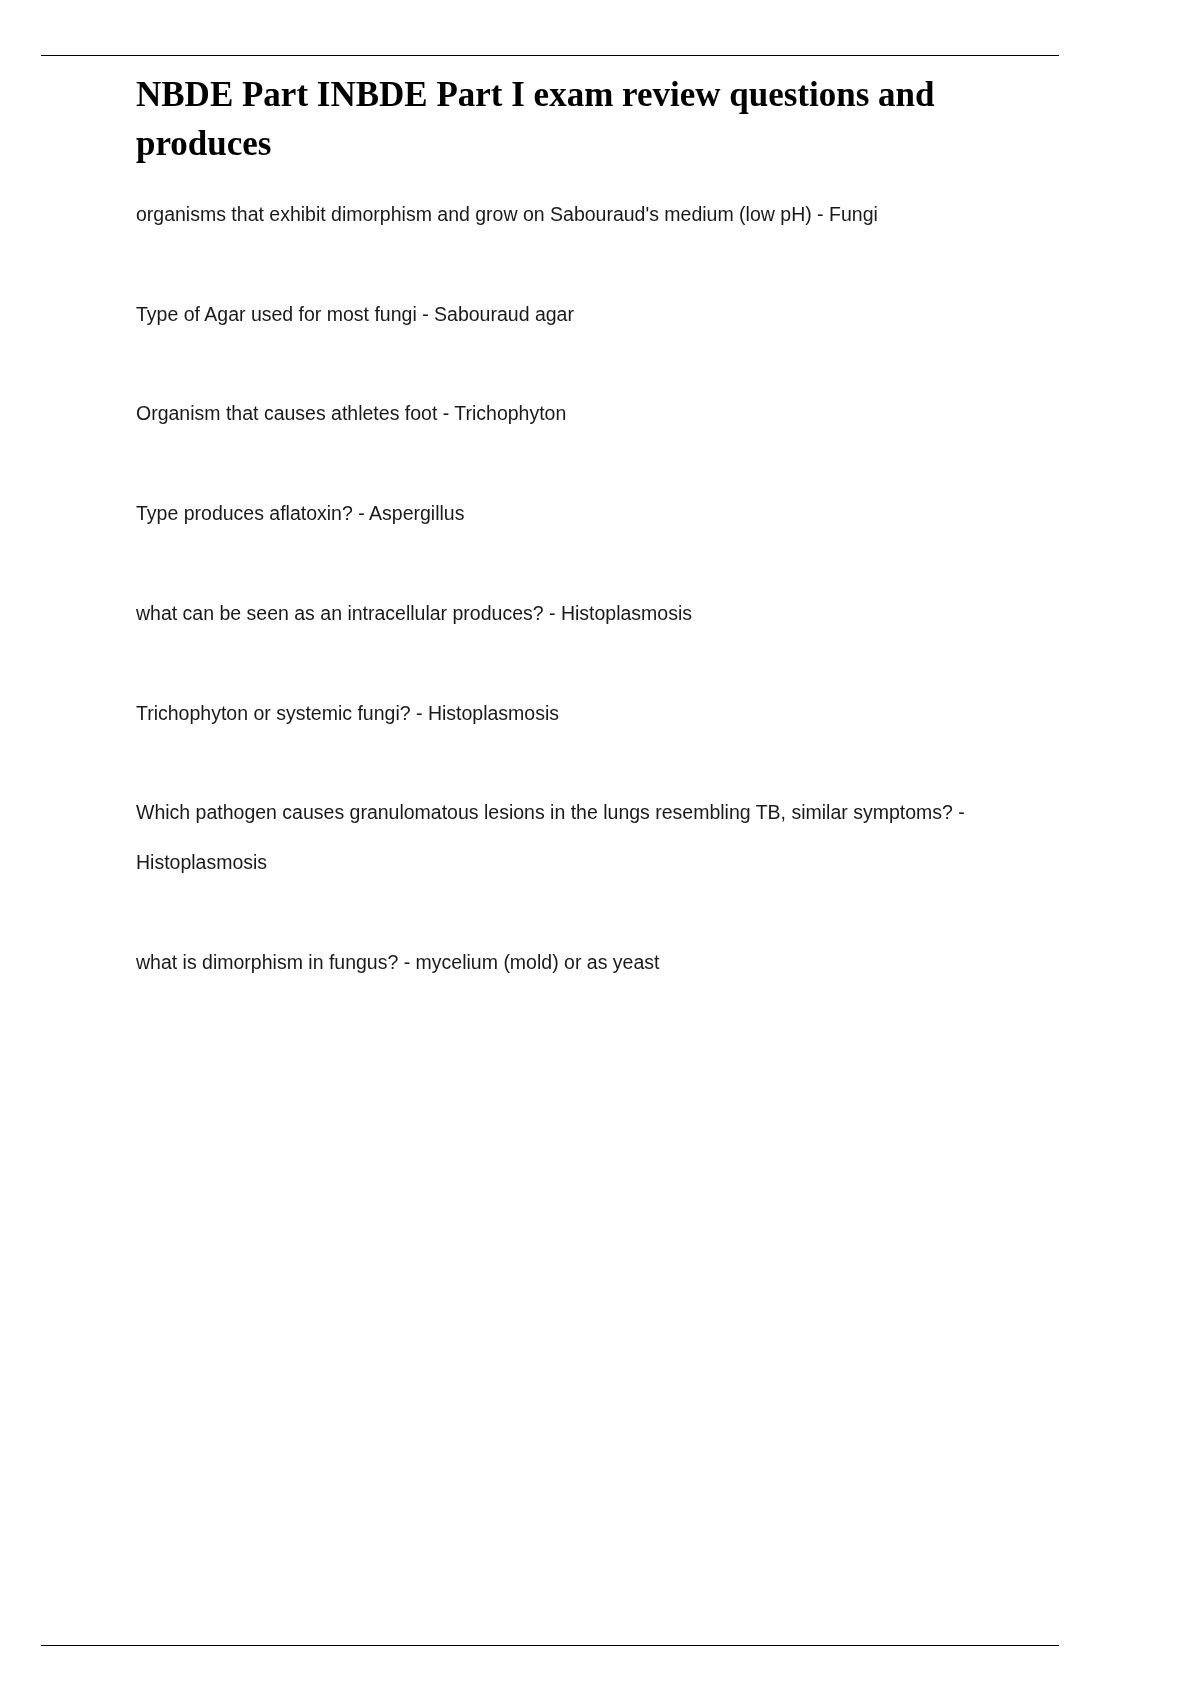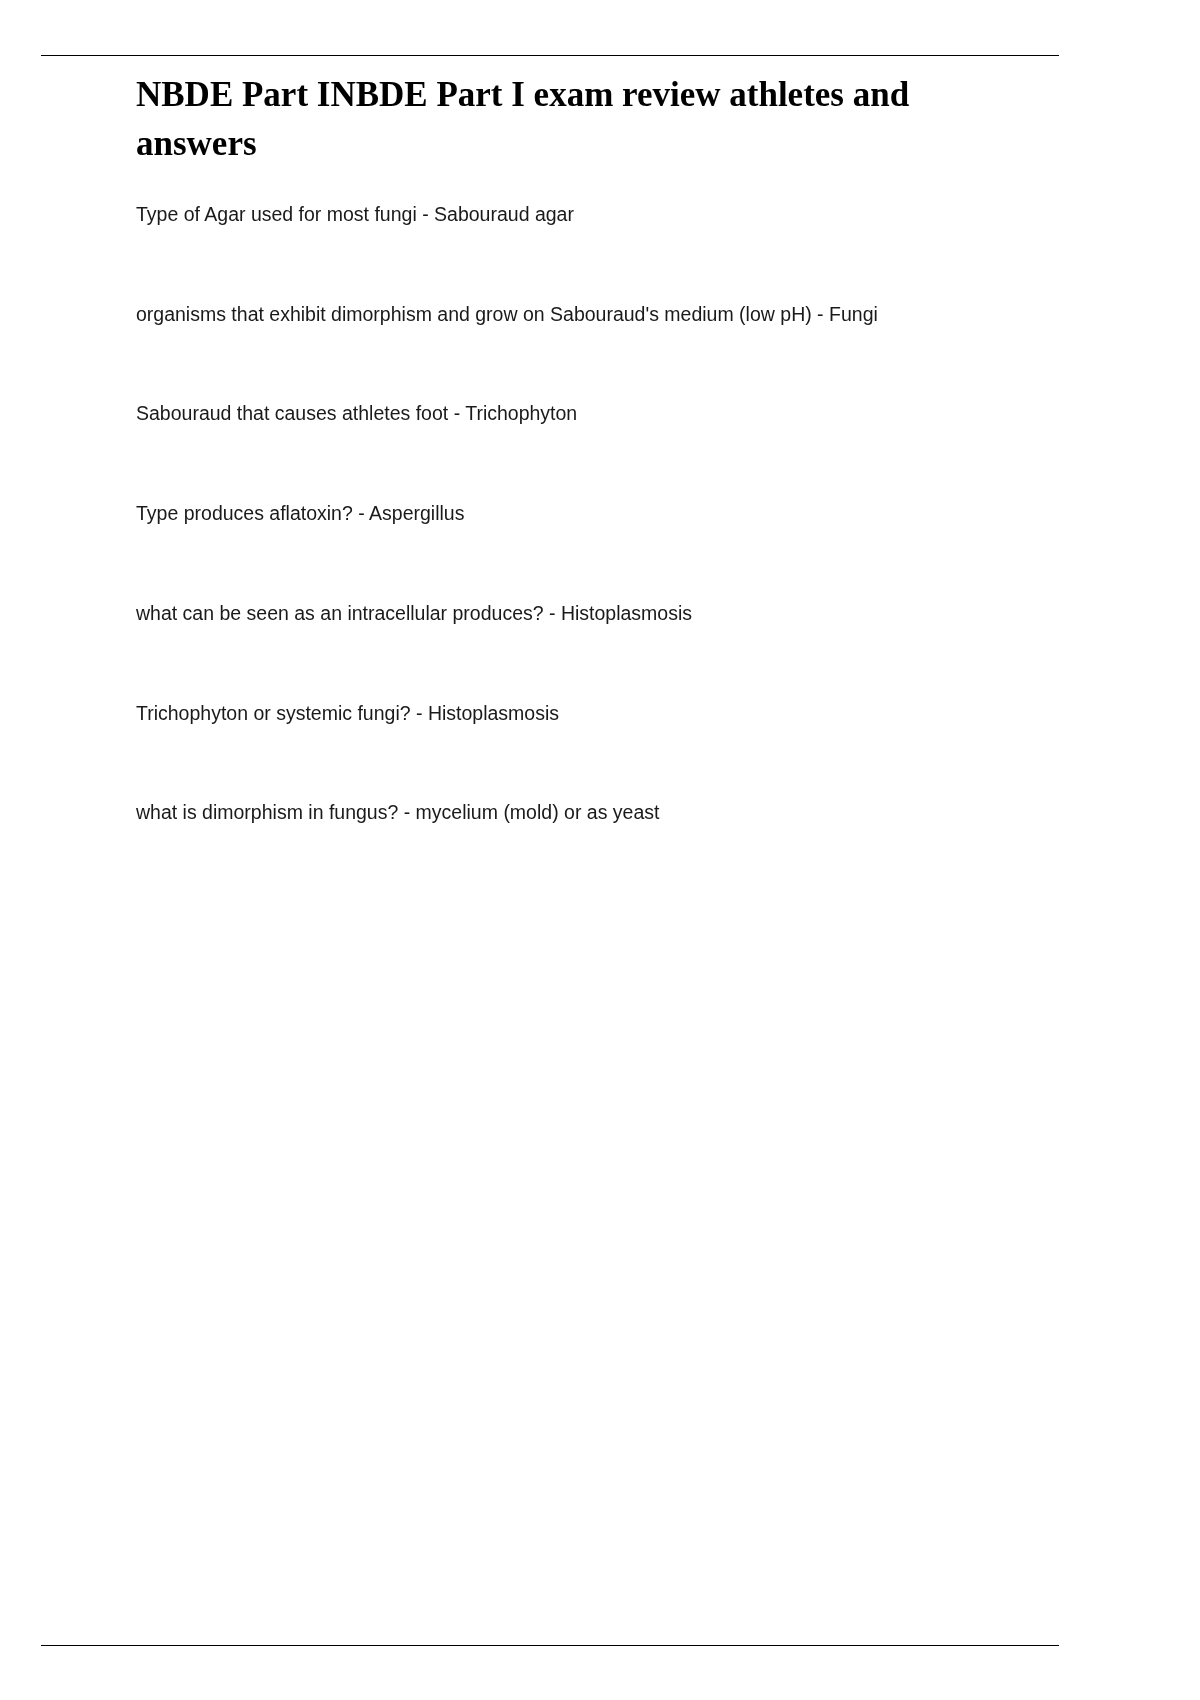--- a/index.html
+++ b/index.html
@@ -67,29 +67,30 @@
 </style>
 </head>
 <body>
 
 <div class="page">
 
   <div class="rule rule-top"></div>
 
   <div class="content">
 
-    <h1 class="doc-title">NBDE Part INBDE Part I exam review athletes and answers</h1>
+    <h1 class="doc-title">NBDE Part INBDE Part I exam review questions and produces</h1>
 
     <div class="qa-list">
+      <p class="qa-item">organisms that exhibit dimorphism and grow on Sabouraud's medium (low pH) - Fungi</p>
       <p class="qa-item">Type of Agar used for most fungi - Sabouraud agar</p>
-      <p class="qa-item">organisms that exhibit dimorphism and grow on Sabouraud's medium (low pH) - Fungi</p>
-      <p class="qa-item">Sabouraud that causes athletes foot - Trichophyton</p>
+      <p class="qa-item">Organism that causes athletes foot - Trichophyton</p>
       <p class="qa-item">Type produces aflatoxin? - Aspergillus</p>
       <p class="qa-item">what can be seen as an intracellular produces? - Histoplasmosis</p>
       <p class="qa-item">Trichophyton or systemic fungi? - Histoplasmosis</p>
+      <p class="qa-item">Which pathogen causes granulomatous lesions in the lungs resembling TB, similar symptoms? - Histoplasmosis</p>
       <p class="qa-item">what is dimorphism in fungus? - mycelium (mold) or as yeast</p>
     </div>
 
   </div>
 
   <div class="rule rule-bottom"></div>
 
 </div>
 
 </body></html>

